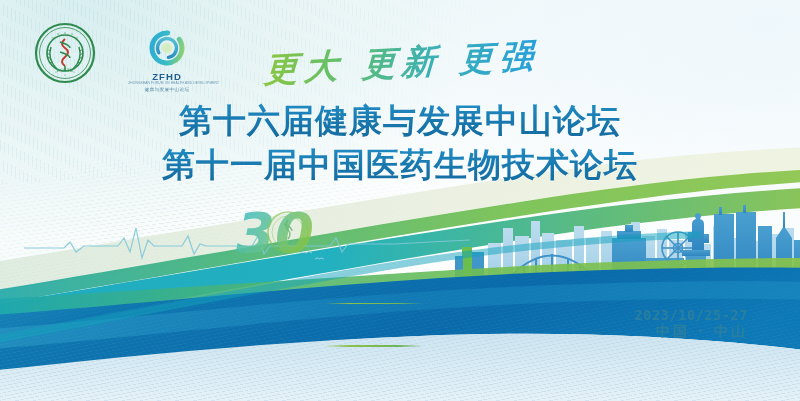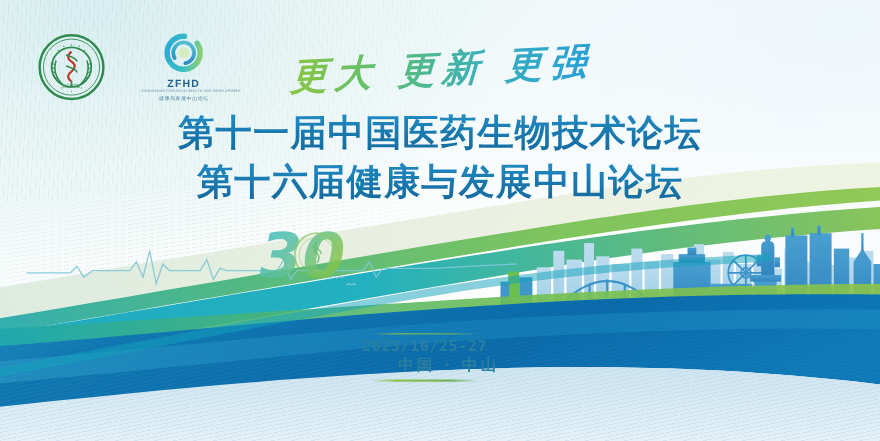--- a/index.html
+++ b/index.html
@@ -23,41 +23,41 @@
   .bg-texture2{position:absolute;left:-2%;top:40%;width:78%;height:30%;
     background:repeating-linear-gradient(-8deg, rgba(150,170,120,.17) 0px, rgba(150,170,120,.17) 0.6px, rgba(255,255,255,0) 0.6px, rgba(255,255,255,0) 3.6px);
     -webkit-mask-image:radial-gradient(ellipse 60% 90% at 35% 60%,#000 0%,rgba(0,0,0,0) 85%);
             mask-image:radial-gradient(ellipse 60% 90% at 35% 60%,#000 0%,rgba(0,0,0,0) 85%);}
   .bg-texture3{position:absolute;left:0;bottom:0;width:100%;height:46%;
     background:repeating-linear-gradient(-11deg, rgba(110,160,200,.16) 0px, rgba(110,160,200,.16) 0.7px, rgba(255,255,255,0) 0.7px, rgba(255,255,255,0) 3.4px);
     -webkit-mask-image:linear-gradient(to top,#000 12%,rgba(0,0,0,0) 86%);
             mask-image:linear-gradient(to top,#000 12%,rgba(0,0,0,0) 86%);}
   .svg-layer{position:absolute;inset:0;width:800px;height:401px;}
   
-  .logo-row{position:absolute;left:34px;top:22px;display:flex;align-items:flex-end;gap:40px;}
+  .logo-row{position:absolute;left:34px;top:22px;display:flex;align-items:flex-start;gap:40px;}
   .emblem{width:62px;height:62px;position:relative;}
   .zfhd{width:62px;position:relative;text-align:center;margin-top:4px;}
   .zfhd-mark{width:44px;height:44px;margin:0 auto;position:relative;}
   .zfhd-text{font-size:9.5px;font-weight:bold;color:#1f5f8f;letter-spacing:1.1px;margin-top:2px;
     line-height:1;}
   .zfhd-en{font-size:2.6px;color:#6a93b0;letter-spacing:.1px;line-height:1.1;margin-top:1.5px;
     white-space:nowrap;transform:scale(1.25);}
   .zfhd-cn{font-size:4.6px;color:#4a7fa3;letter-spacing:.4px;margin-top:1.5px;white-space:nowrap;}
   
   .titles{position:absolute;left:0;top:99px;width:800px;text-align:center;}
   .title-line{
     font-family:"DejaVu Sans","Liberation Sans",sans-serif;
     font-weight:bold;font-size:33px;line-height:44px;letter-spacing:1px;
     background:linear-gradient(180deg,#2390c8 0%,#1878ae 52%,#14689c 100%);
     -webkit-background-clip:text;background-clip:text;color:transparent;
     -webkit-text-fill-color:transparent;
     filter:drop-shadow(0 1px 0 rgba(255,255,255,.55));
   }
   
-  .datebox{position:absolute;left:0;top:299px;width:748px;text-align:center;padding-left:12px;}
+  .datebox{position:absolute;left:0;top:299px;width:748px;text-align:right;}
   .date-main{font-family:"DejaVu Sans Mono","Liberation Mono",monospace;
     font-size:13.5px;font-weight:bold;color:#2b7f9e;letter-spacing:.6px;}
   .date-rule{width:98px;height:1.4px;margin:4px auto 3px;
     background:linear-gradient(90deg,rgba(140,195,80,0) 0%,#8cc04a 25%,#6fb45a 75%,rgba(140,195,80,0) 100%);}
   .date-city{font-family:"DejaVu Sans","Liberation Sans",sans-serif;
     font-size:14px;font-weight:bold;color:#2b7f9e;letter-spacing:3px;margin-left:44px;}
   .date-rule2{width:98px;height:1.4px;margin:4px auto 0;
     background:linear-gradient(90deg,rgba(140,195,80,0) 0%,#8cc04a 25%,#6fb45a 75%,rgba(140,195,80,0) 100%);}
 </style>
 </head>
@@ -306,22 +306,22 @@
         </svg>
       </div>
       <div class="zfhd-text">ZFHD</div>
       <div class="zfhd-en">ZHONGSHAN FORUM ON HEALTH AND DEVELOPMENT</div>
       <div class="zfhd-cn">健康与发展中山论坛</div>
     </div>
 
   </div>
 
   <div class="titles">
+    <div class="title-line">第十六届健康与发展中山论坛</div>
     <div class="title-line">第十一届中国医药生物技术论坛</div>
-    <div class="title-line">第十六届健康与发展中山论坛</div>
   </div>
 
   <div class="datebox">
     <div class="date-rule"></div>
     <div class="date-main">2023/10/25-27</div>
     <div class="date-city">中国 · 中山</div>
     <div class="date-rule2"></div>
   </div>
 
 </div>

